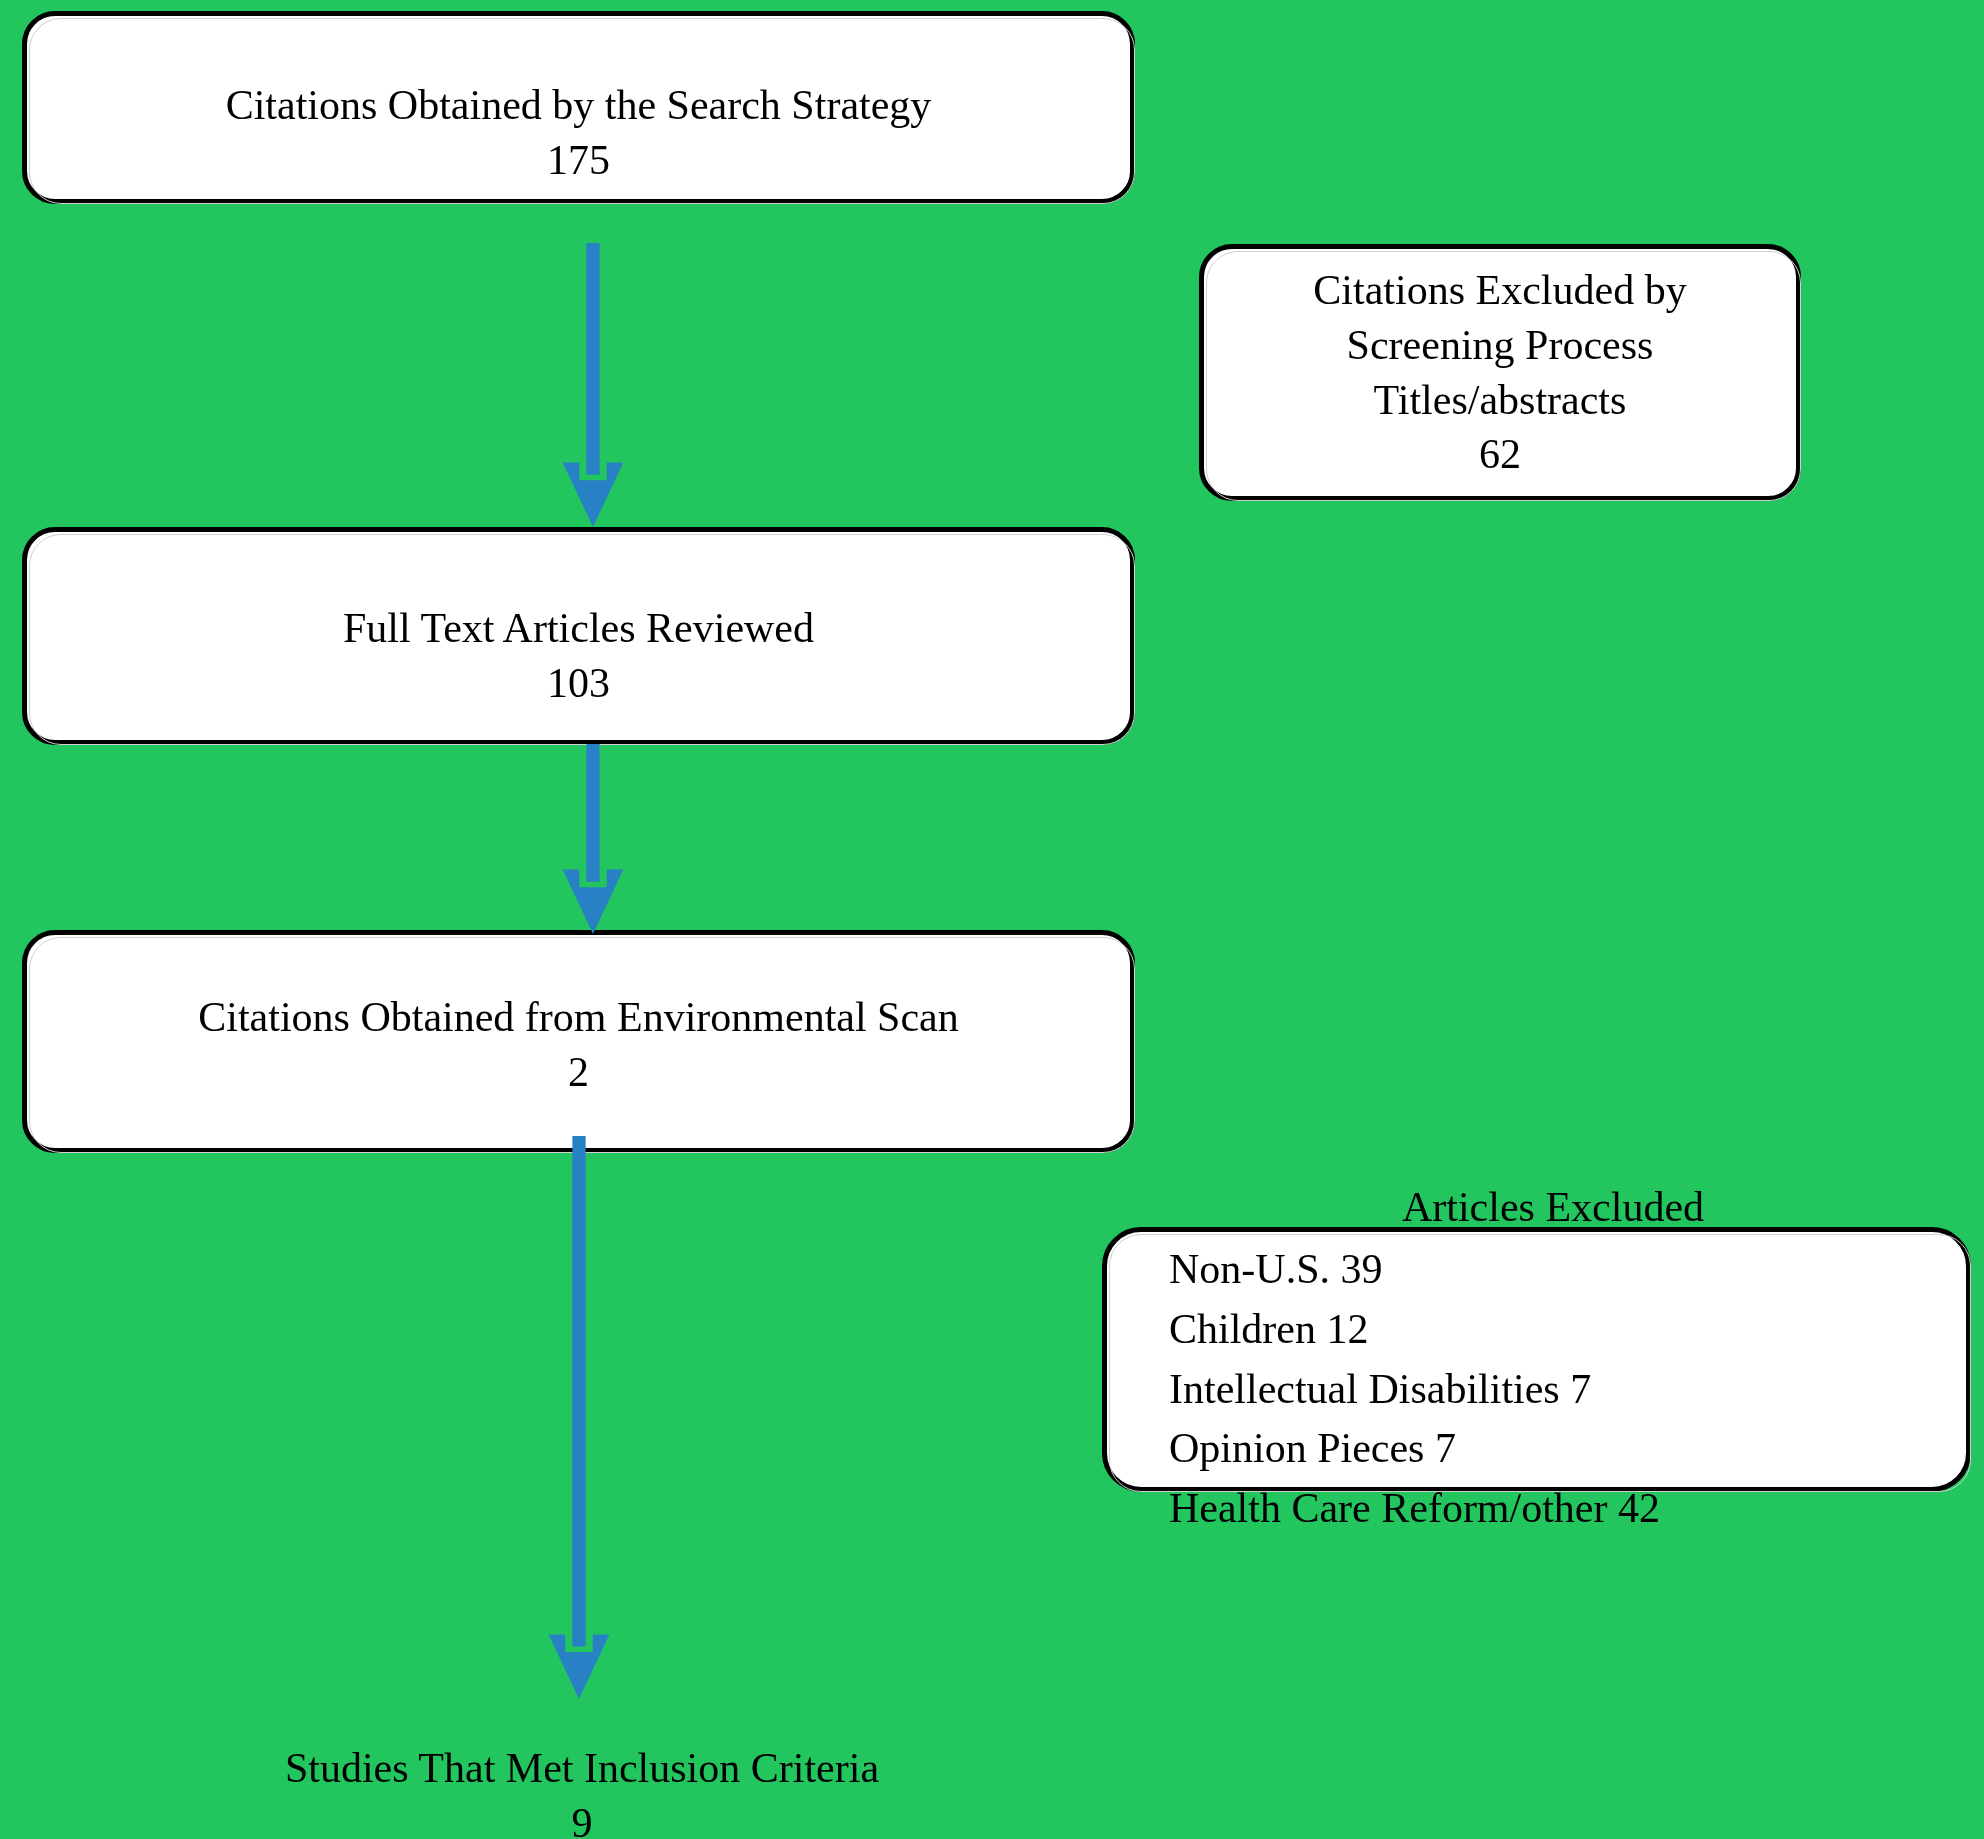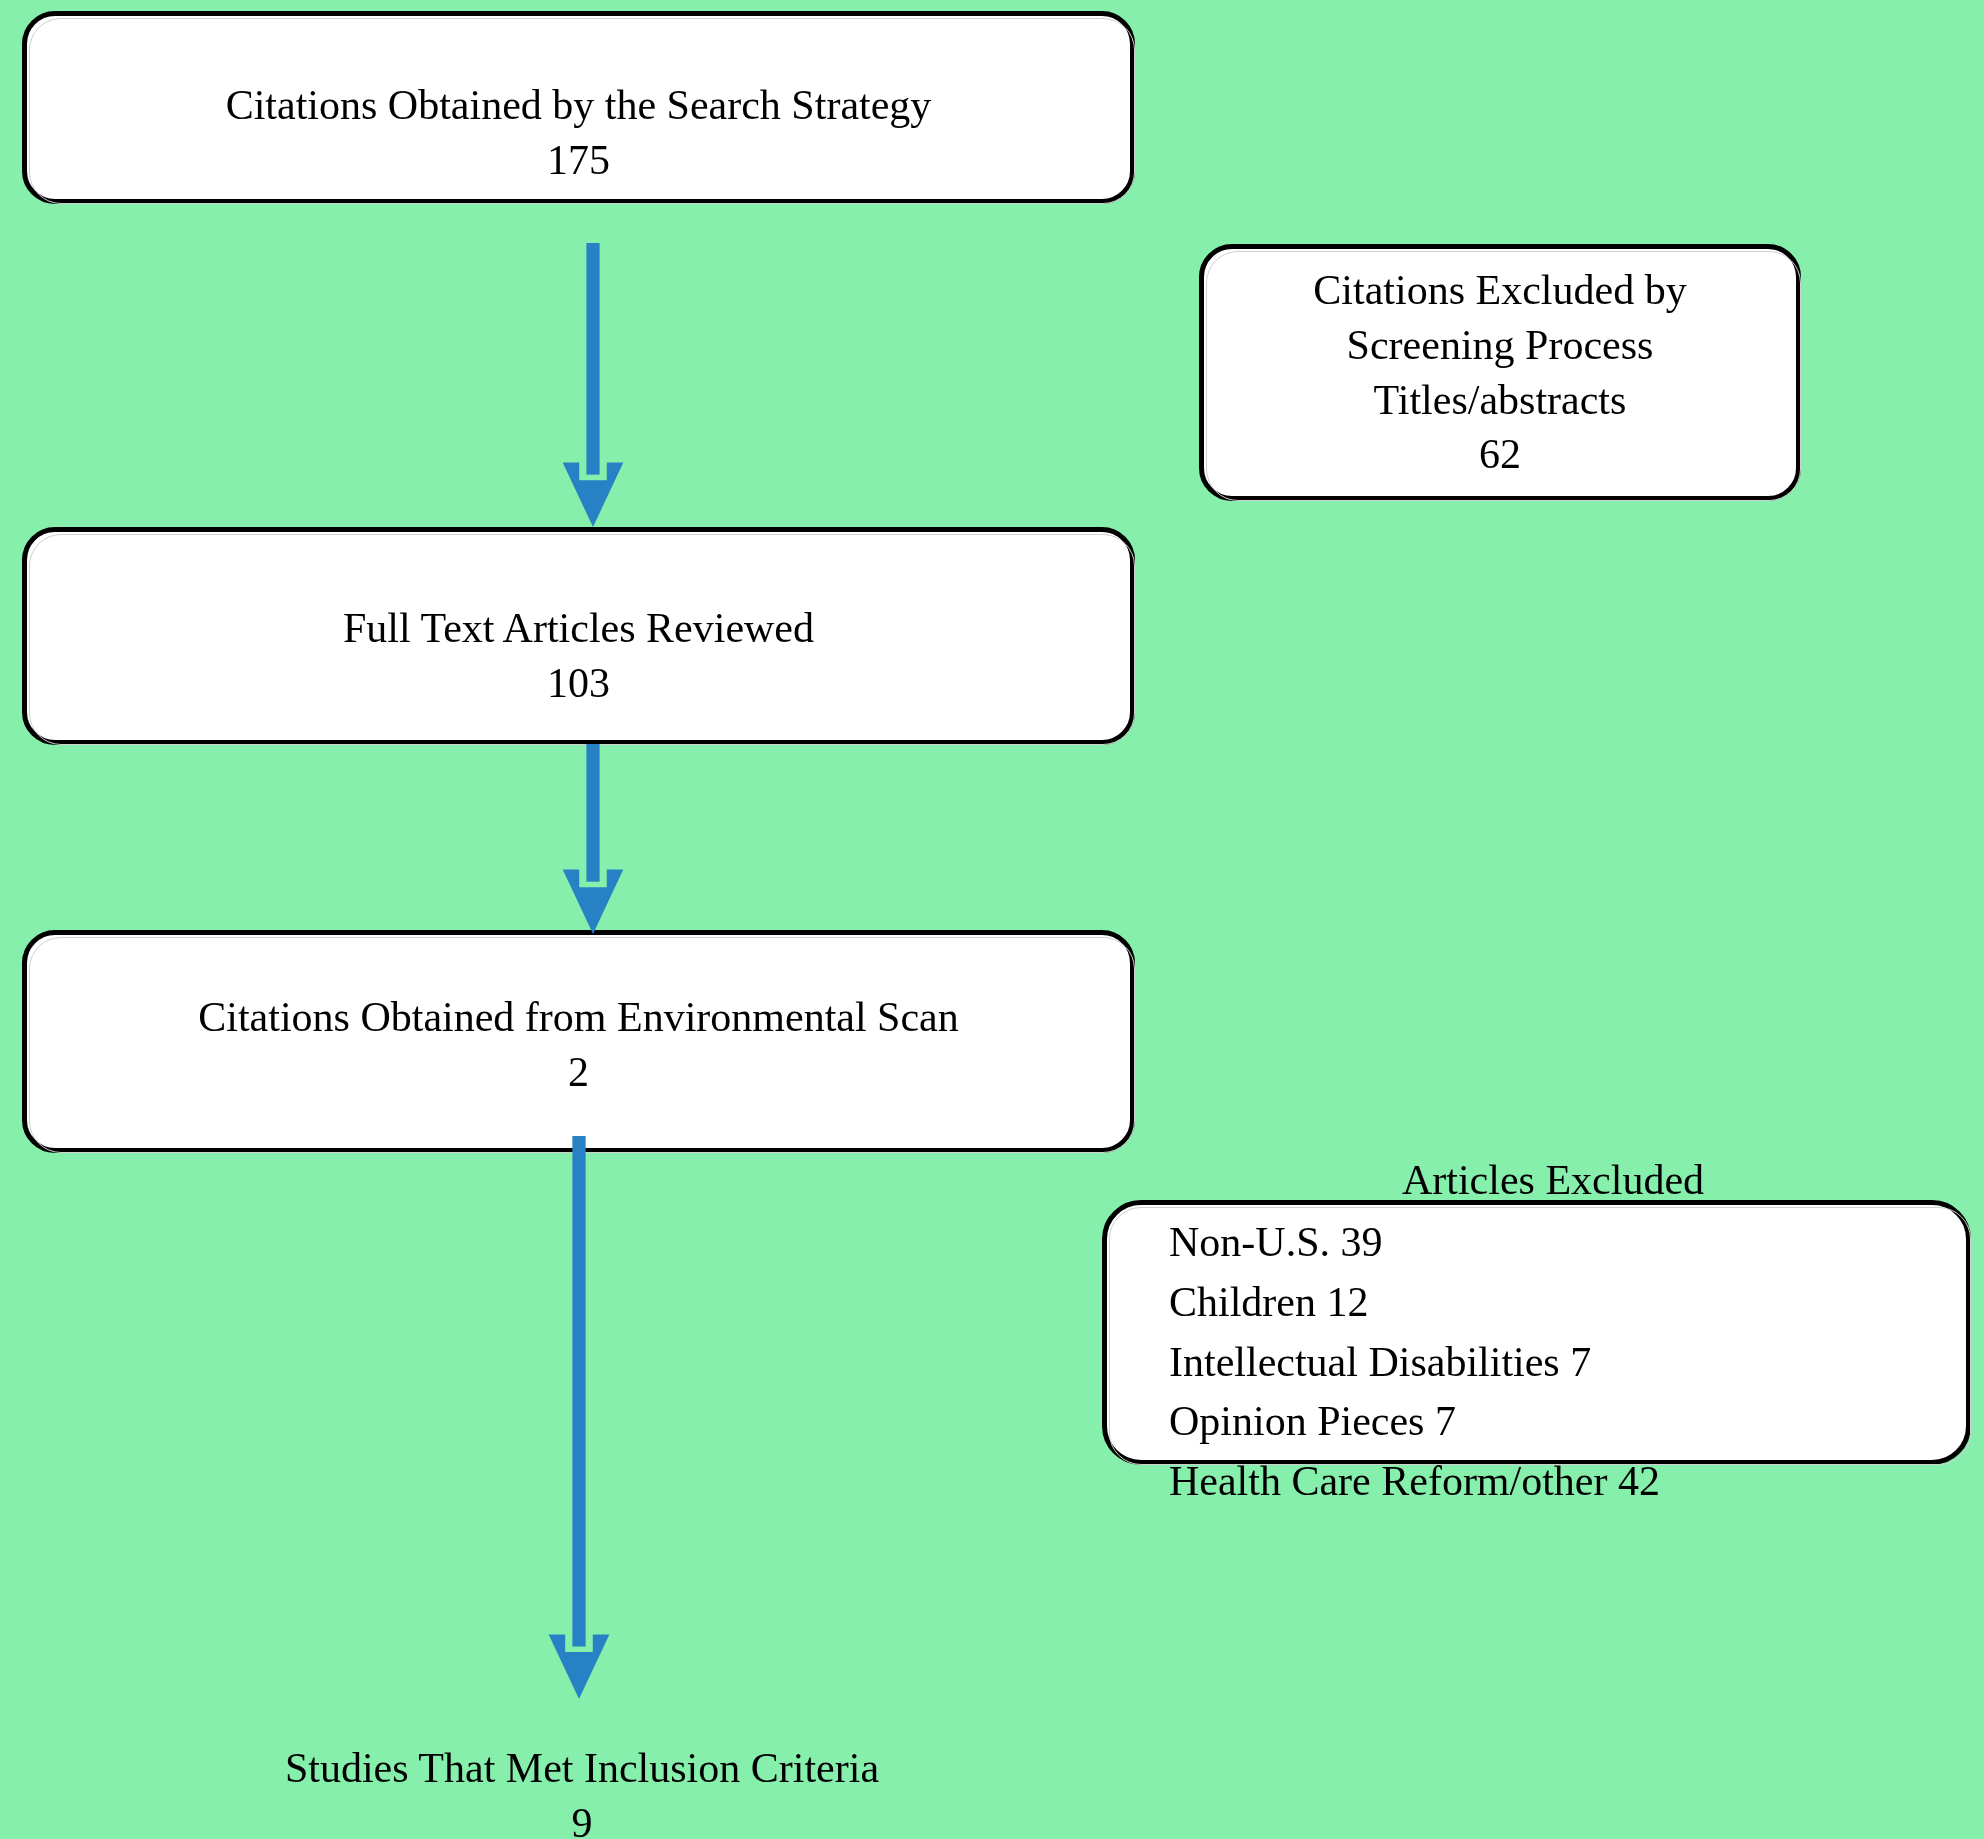--- a/index.html
+++ b/index.html
@@ -4,21 +4,21 @@
 <style>
   html, body {
     margin: 0;
     padding: 0;
     background: #ffffff;
   }
   #canvas {
     position: relative;
     width: 1985px;
     height: 1840px;
-    background: #86efac;
+    background: #22c55e;
     font-family: "Liberation Serif", "DejaVu Serif", serif;
     color: #000000;
     overflow: hidden;
   }
 
   
   .flow-box {
     position: absolute;
     box-sizing: border-box;
     background: #ffffff;
@@ -118,21 +118,21 @@
         <path d="M 30 228 L 85 345 L 140 228 L 110 228 L 110 260 L 60 260 L 60 228 Z"></path>
       </g>
     </svg>
   </div>
 
   <div class="flow-box" style="left:22px; top:930px; width:1113px; height:223px;">
     <div class="box-text" style="margin-top:6.6px;">Citations Obtained from Environmental Scan
 2</div>
   </div>
 
-  <div class="flow-box" style="left:1102px; top:1200px; width:869px; height:265px; border-radius:39px;">
+  <div class="flow-box" style="left:1102px; top:1227px; width:869px; height:265px; border-radius:39px;">
     <div class="excl-title" style="margin-left:33px;">Articles Excluded</div>
     <div class="excl-list" style="align-self:flex-start; margin-left:62px;">
       <span class="excl-row">Non-U.S. 39</span>
       <span class="excl-row">Children 12</span>
       <span class="excl-row">Intellectual Disabilities 7</span>
       <span class="excl-row">Opinion Pieces 7</span>
       <span class="excl-row">Health Care Reform/other 42</span>
     </div>
   </div>
 

